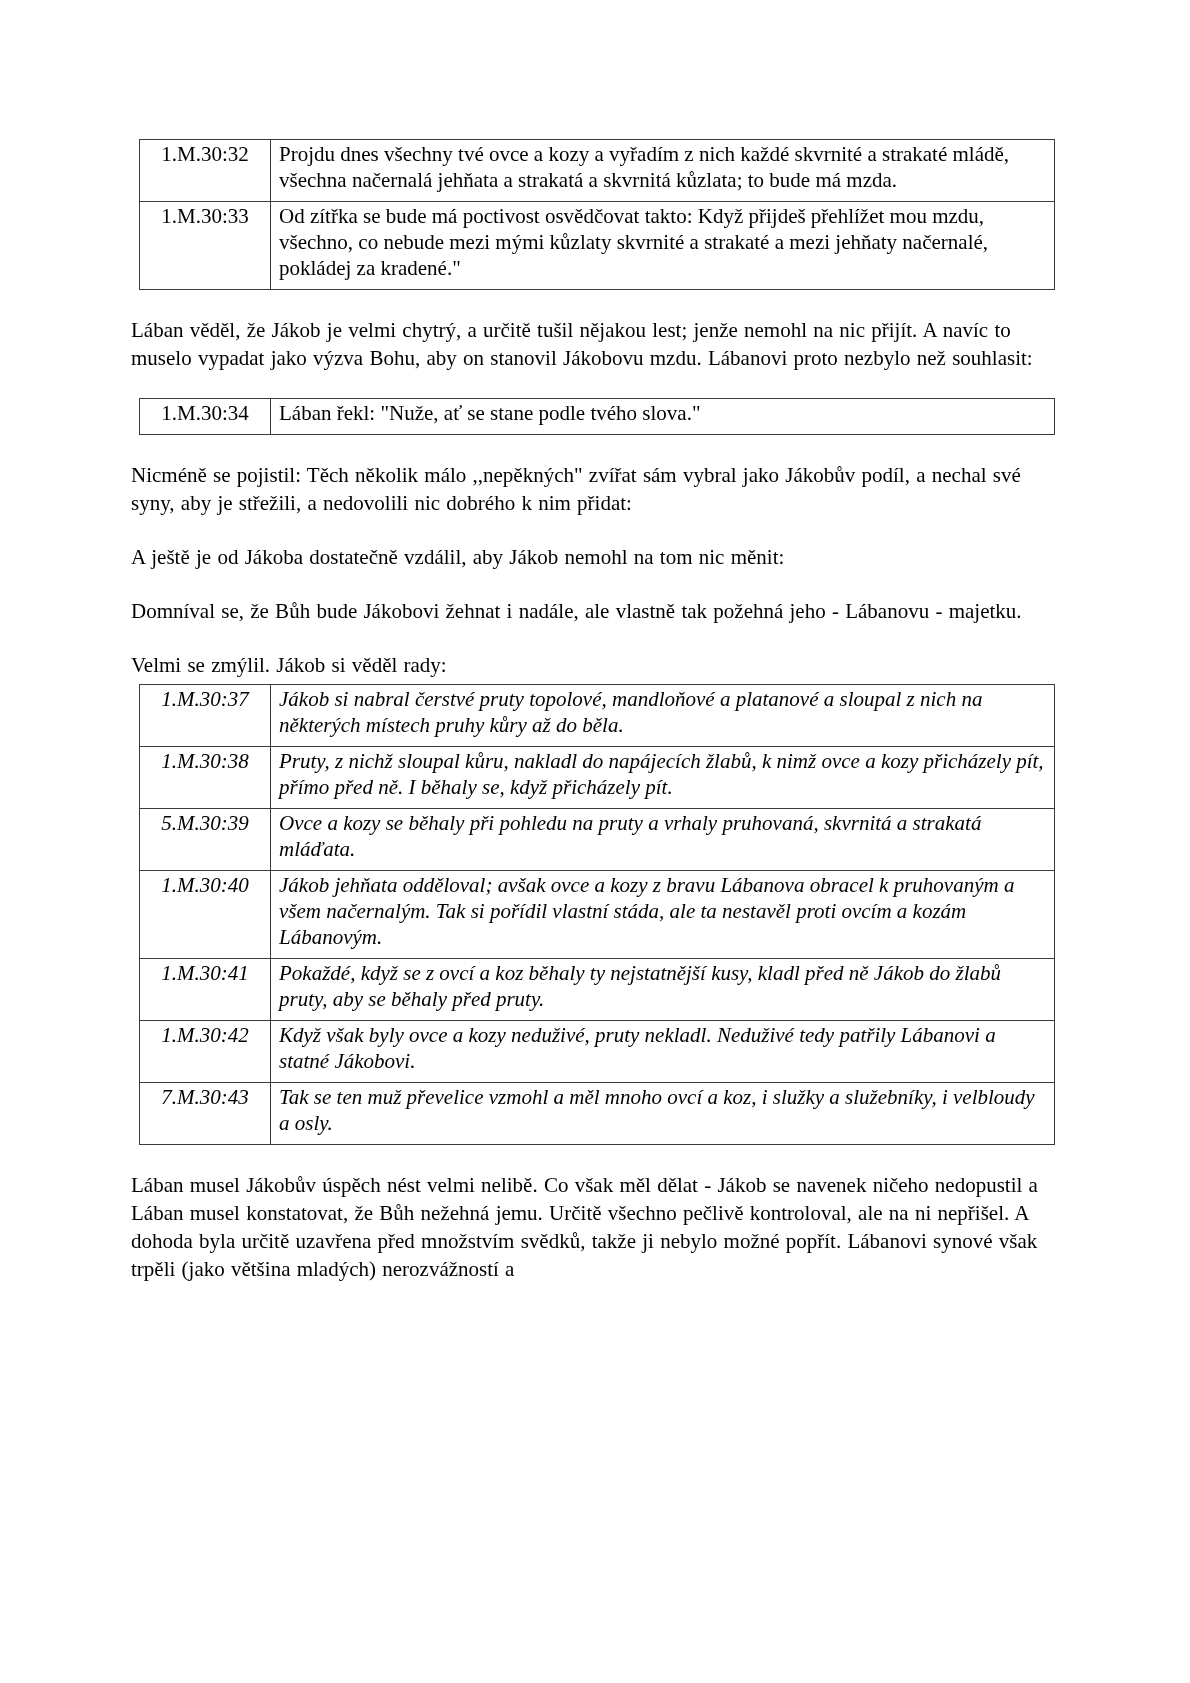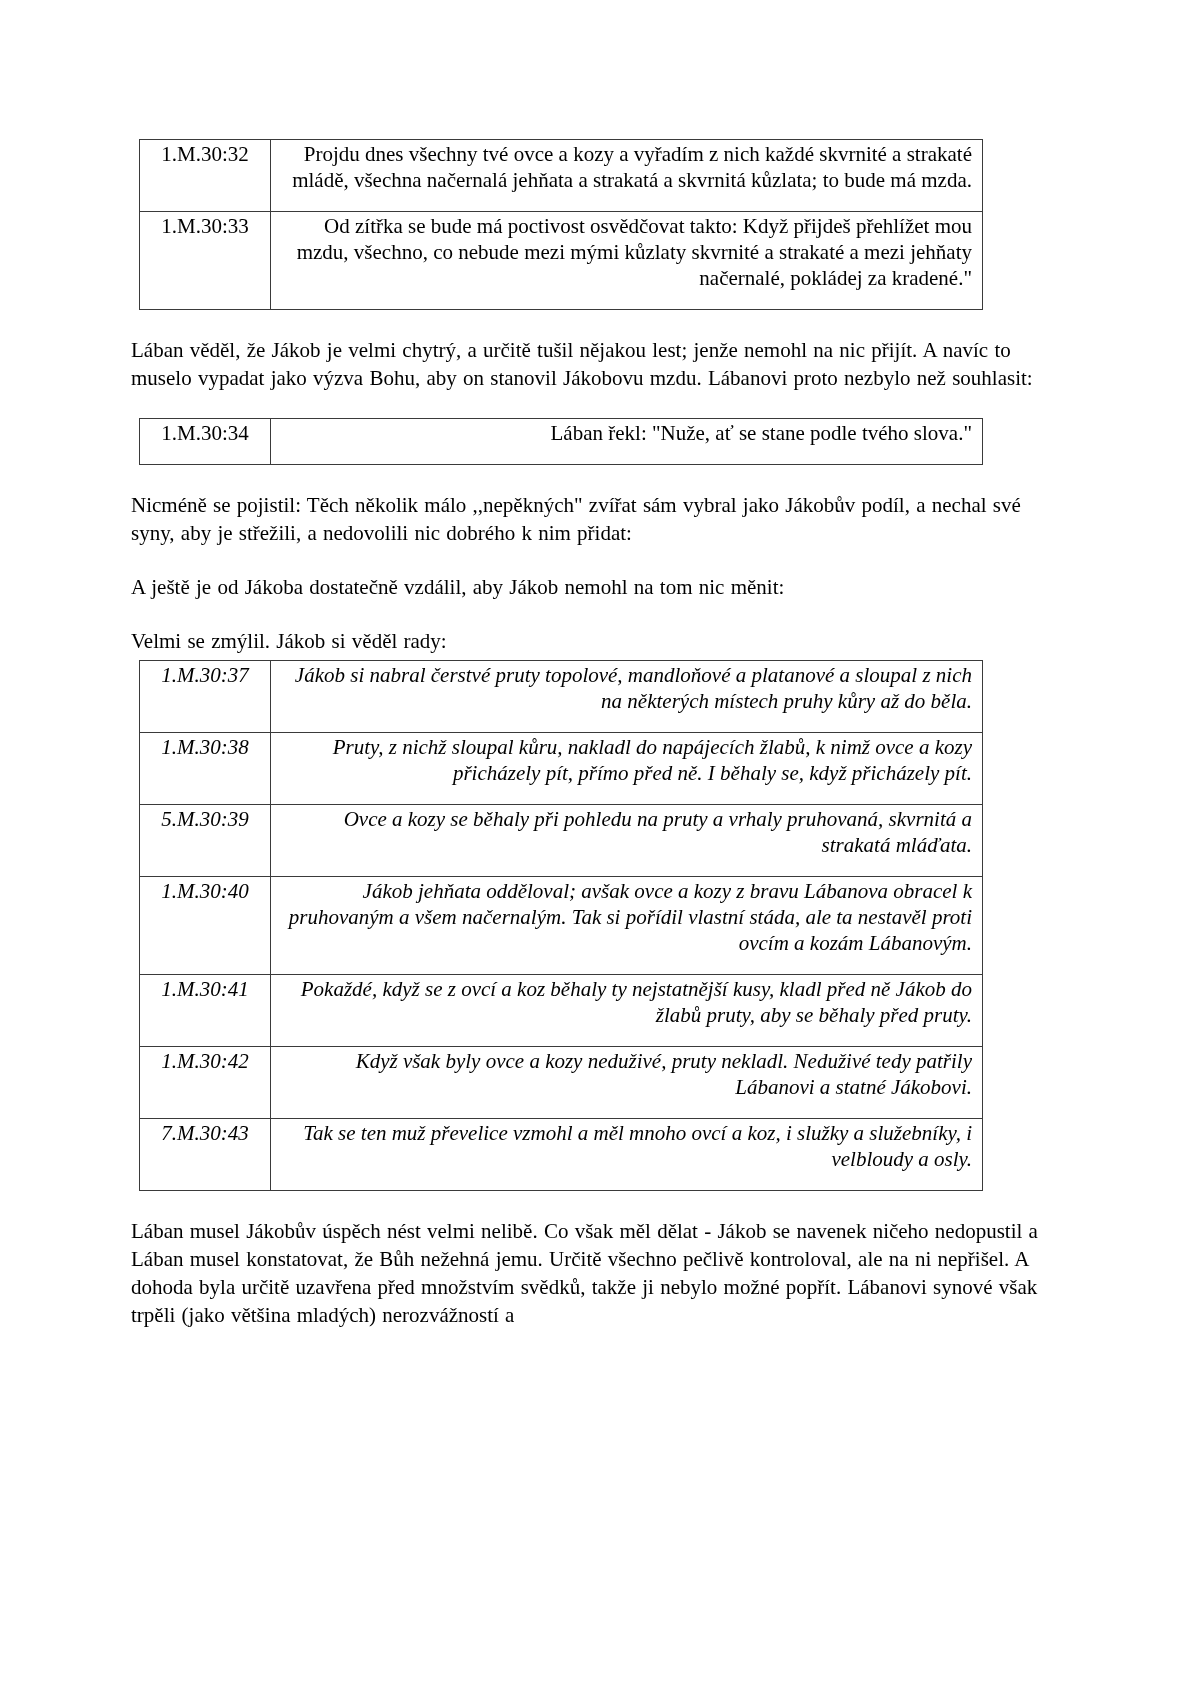--- a/index.html
+++ b/index.html
@@ -24,31 +24,30 @@
   .para {
     margin: 26px 0 0 0;
     width: 927px;
     line-height: 28px;
     text-align: left;
     word-spacing: 1px;
   }
   table.verse-table {
     border-collapse: collapse;
     table-layout: fixed;
-    width: 844px;
+    width: 916px;
     margin: 26px 0 0 8px;
   }
   table.verse-table.first { margin-top: 0; }
   table.verse-table.tight { margin-top: 5px; font-style: italic; }
   table.verse-table td {
     border: 1.5px solid #3a3a3a;
     vertical-align: top;
     line-height: 26px;
-    padding: 1px 10px 18px 8px;
-    text-align: right;
+    padding: 1px 10px 8px 8px;
   }
   table.verse-table td.ref {
     width: 122px;
     text-align: center;
     padding: 1px 4px 2px 4px;
     white-space: nowrap;
   }
 </style>
 </head>
 <body>
@@ -78,20 +77,21 @@
       </tr>
     </tbody>
   </table>
 
   <p class="para">Nicméně se pojistil: Těch několik málo ,,nepěkných" zvířat sám vybral jako Jákobův podíl, a nechal své syny, aby je střežili, a nedovolili nic dobrého k nim přidat:</p>
 
 
   <p class="para">A ještě je od Jákoba dostatečně vzdálil, aby Jákob nemohl na tom nic měnit:</p>
 
 
+  <p class="para">Domníval se, že Bůh bude Jákobovi žehnat i nadále, ale vlastně tak požehná jeho - Lábanovu - majetku.</p>
 
   <p class="para">Velmi se zmýlil. Jákob si věděl rady:</p>
 
   <table class="verse-table tight">
     <tbody>
       <tr>
         <td class="ref">1.M.30:37</td>
         <td class="txt">Jákob si nabral čerstvé pruty topolové, mandloňové a platanové a sloupal z nich na některých místech pruhy kůry až do běla.</td>
       </tr>
       <tr>

